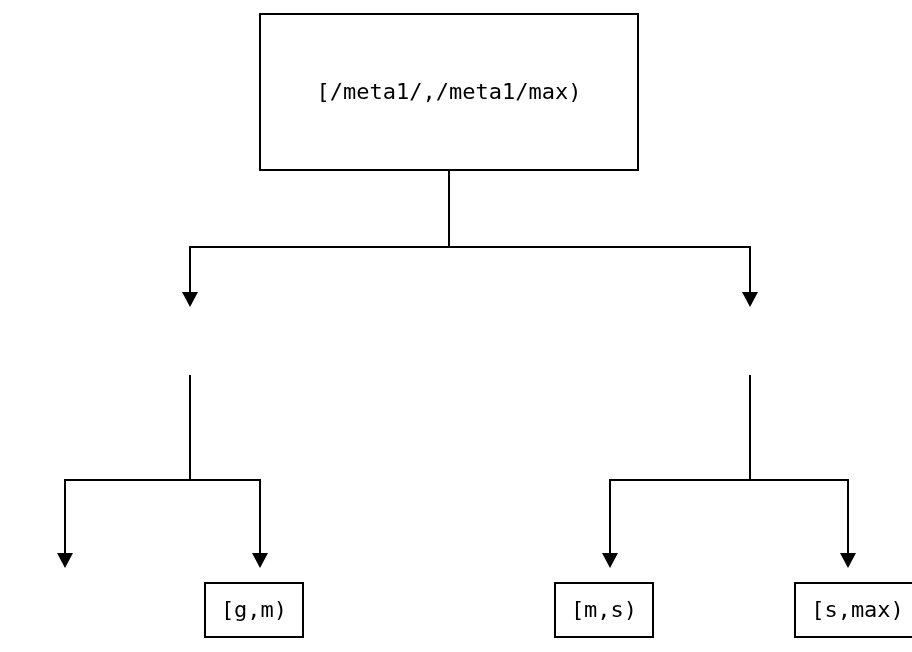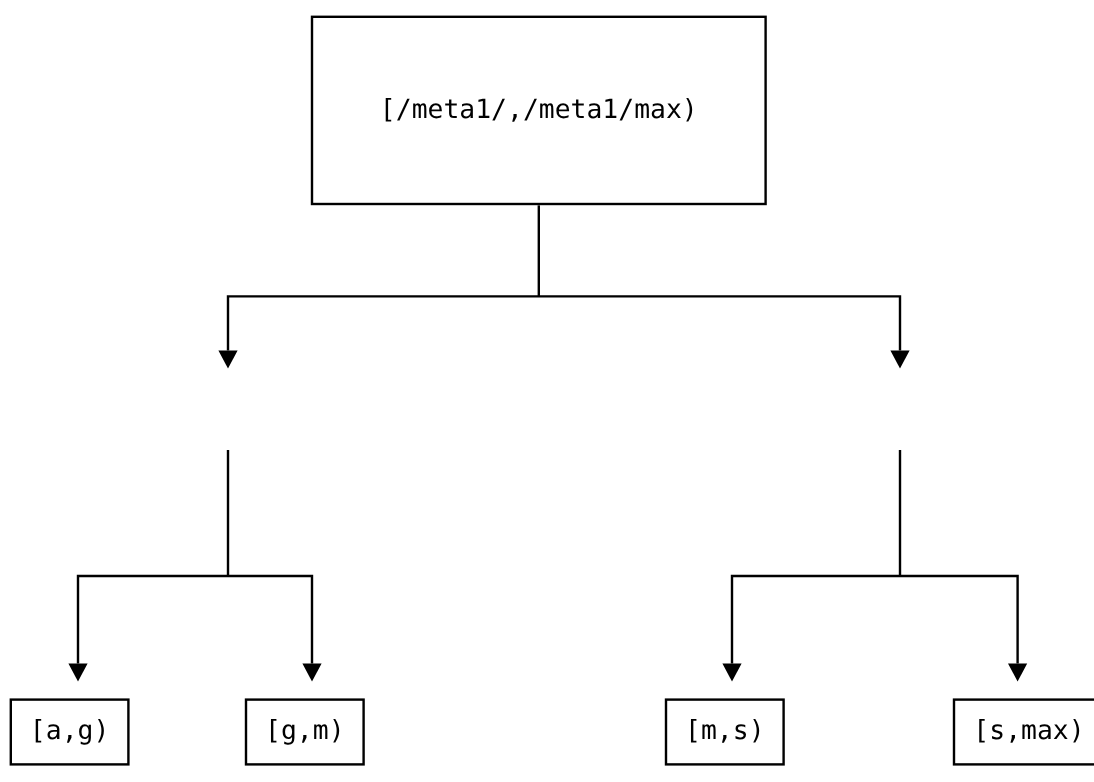--- a/index.html
+++ b/index.html
@@ -73,21 +73,20 @@
     <path d="M750,375 L750,480"></path>
     <path d="M610,553 L610,480 L848,480 L848,553"></path>
     <polygon points="602,553 618,553 610,568"></polygon>
     <polygon points="840,553 856,553 848,568"></polygon>
   </svg>
 
   <div class="node node-root">[/meta1/,/meta1/max)</div>
 
 
 
-  <div class="node node-leaf-ag">[a,g)</div>
 
   <div class="node node-leaf-gm">[g,m)</div>
 
   <div class="node node-leaf-ms">[m,s)</div>
 
   <div class="node node-leaf-smax">[s,max)</div>
 
 </div>
 
 </body></html>

